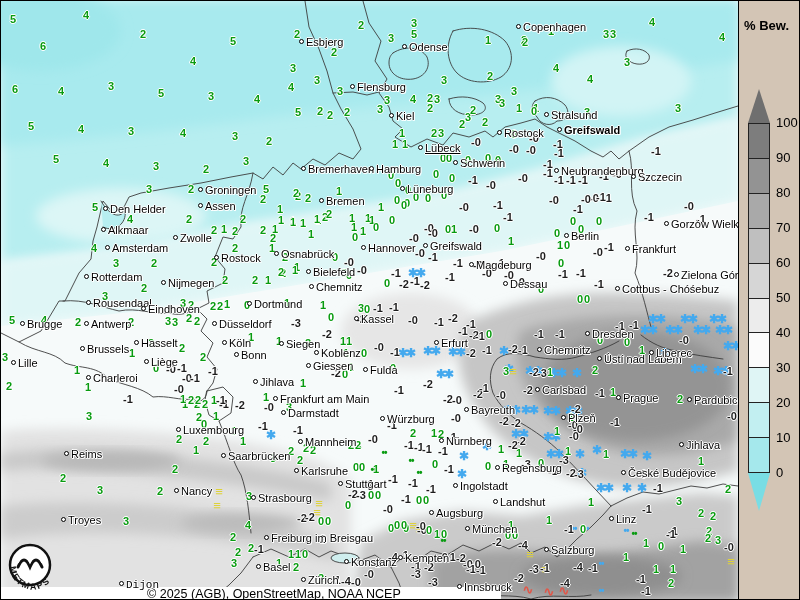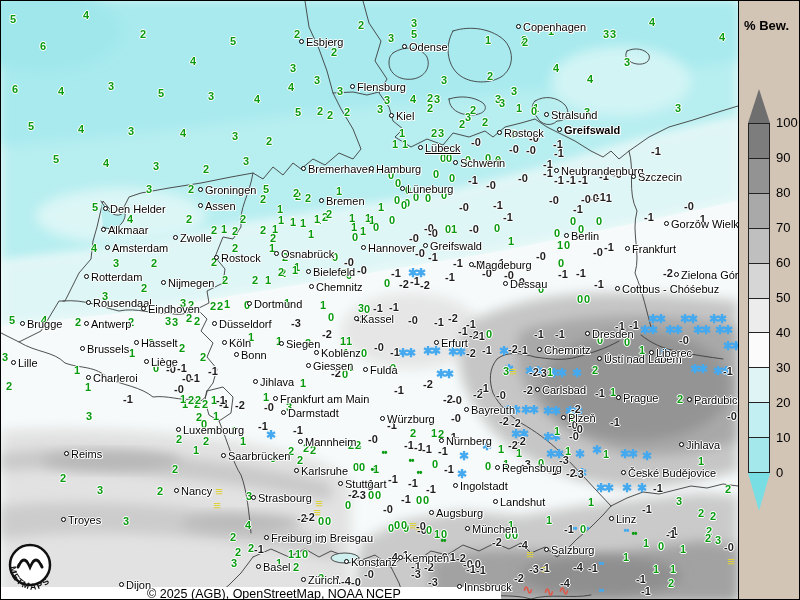--- a/index.html
+++ b/index.html
@@ -206,21 +206,21 @@
         <span class="city" style="left: 19px; top: 323px;"><i class="cdot"></i><span>Brugge</span></span>
         <span class="city" style="left: 85px; top: 302px;"><i class="cdot"></i><span>Rousendaal</span></span>
         <span class="city" style="left: 140px; top: 308px;"><i class="cdot"></i><span>Eindhoven</span></span>
         <span class="city" style="left: 255px; top: 566px;"><i class="cdot"></i><span>Basel</span></span>
         <span class="city" style="left: 300px; top: 579px;"><i class="cdot"></i><span>Zürich</span></span>
         <span class="city" style="left: 343px; top: 561px;"><i class="cdot"></i><span>Konstanz</span></span>
         <span class="city" style="left: 263px; top: 537px;"><i class="cdot"></i><span>Freiburg im Breisgau</span></span>
         <span class="city" style="left: 397px; top: 557px;"><i class="cdot"></i><span>Kempten</span></span>
         <span class="city" style="left: 456px; top: 586px;"><i class="cdot"></i><span>Innsbruck</span></span>
         <span class="city" style="left: 543px; top: 549px;"><i class="cdot"></i><span>Salzburg</span></span>
-        <span class="city" style="left: 118px; top: 584px;"><i class="cdot"></i><span>Dijon</span></span>
+        <span class="city" style="left: 118px; top: 584px; font-family: Liberation Mono, monospace;"><i class="cdot"></i><span>Dijon</span></span>
         <span class="temp g" style="left: 12px; top: 18px;">5</span>
         <span class="temp g" style="left: 85px; top: 14px;">4</span>
         <span class="temp g" style="left: 42px; top: 45px;">6</span>
         <span class="temp g" style="left: 142px; top: 33px;">2</span>
         <span class="temp g" style="left: 192px; top: 60px;">4</span>
         <span class="temp g" style="left: 232px; top: 40px;">5</span>
         <span class="temp g" style="left: 14px; top: 88px;">6</span>
         <span class="temp g" style="left: 60px; top: 90px;">4</span>
         <span class="temp g" style="left: 110px; top: 85px;">3</span>
         <span class="temp g" style="left: 160px; top: 92px;">5</span>

